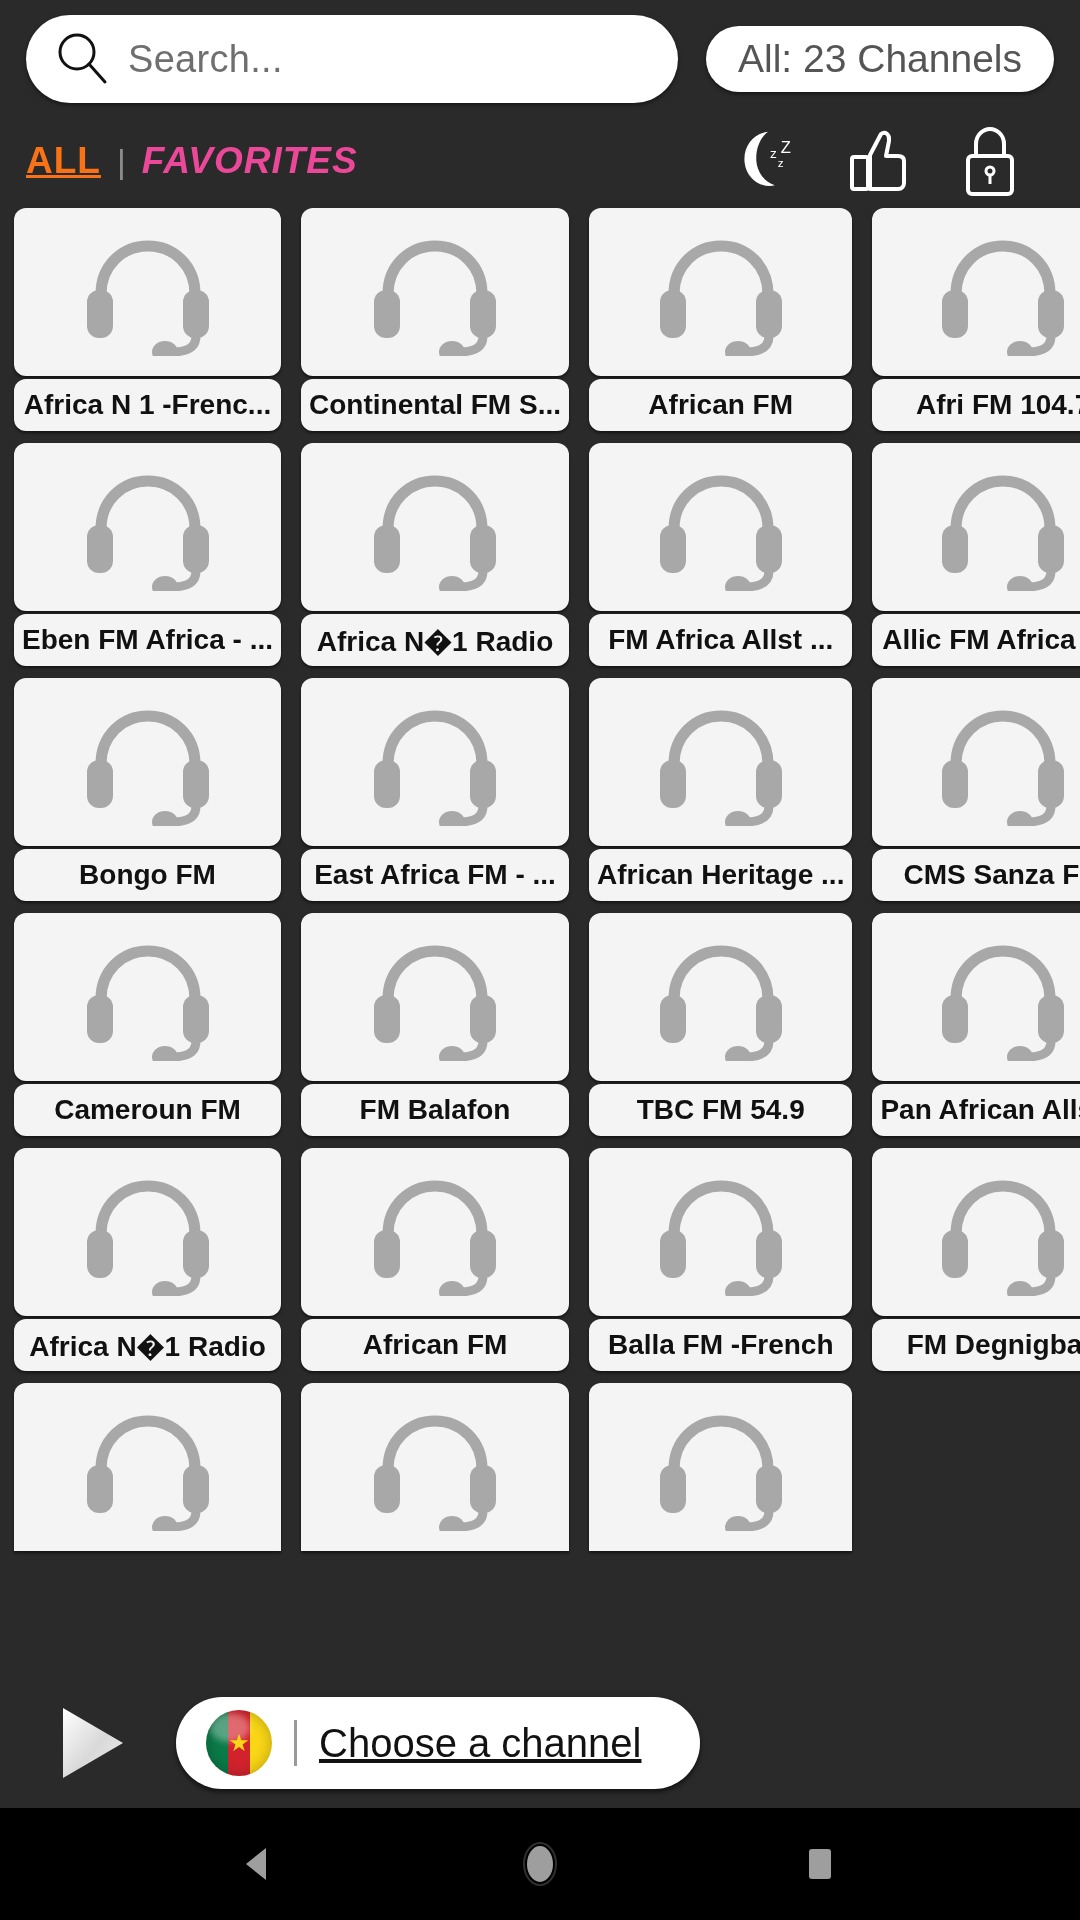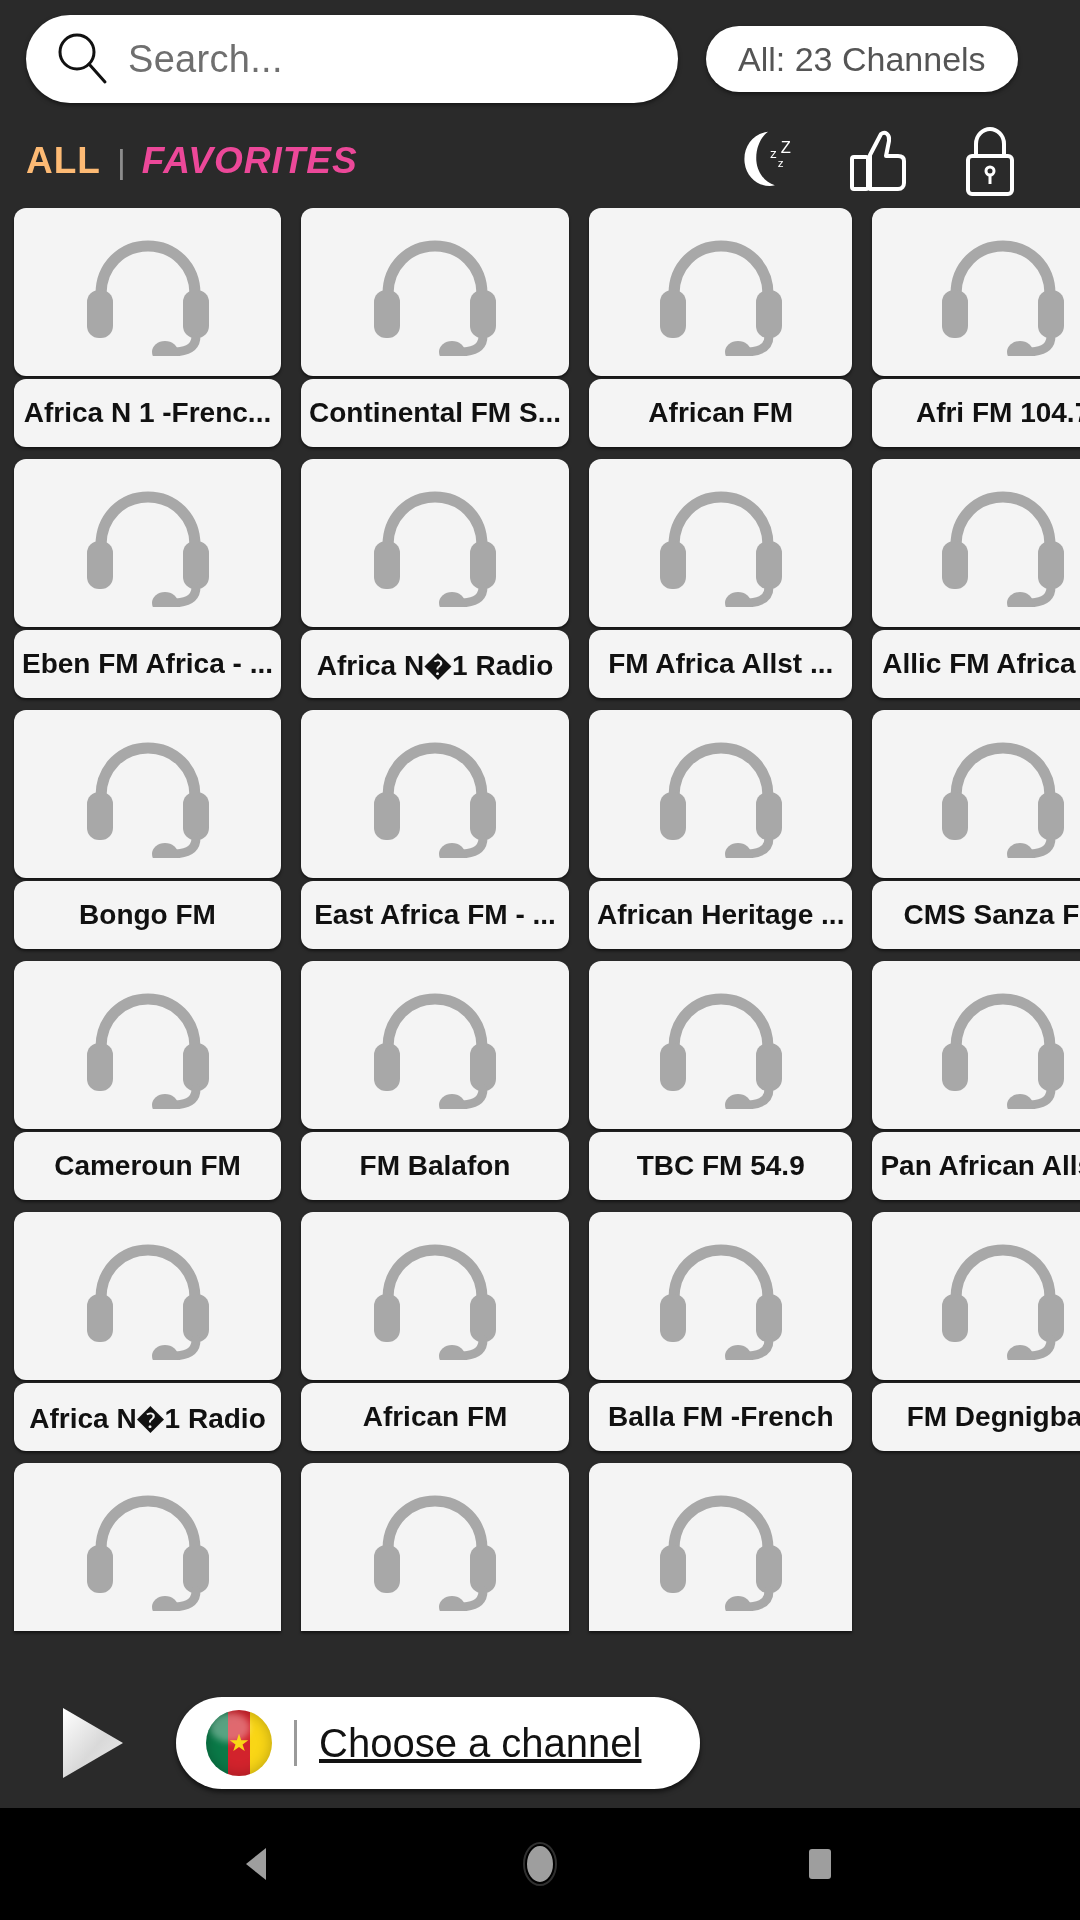--- a/index.html
+++ b/index.html
@@ -61,21 +61,21 @@
 
   .channel-count {
     flex: 0 0 auto;
     height: 66px;
     background: #ffffff;
     border-radius: 34px;
     display: flex;
     align-items: center;
     justify-content: center;
     padding: 0 32px;
-    font-size: 34px;
+    font-size: 39px;
     color: #555;
     box-shadow: 0 2px 4px rgba(0,0,0,.5);
   }
 
   
   .tabs-row {
     height: 86px;
     display: flex;
     align-items: center;
     padding: 0 26px;
@@ -86,21 +86,21 @@
     display: flex;
     align-items: baseline;
     gap: 16px;
   }
 
   .tab {
     font-size: 37px;
     font-weight: bold;
     letter-spacing: 1px;
   }
-  .tab.active { color: #fdba74; }
+  .tab.active { color: #f97316; text-decoration: underline; }
   .tab.inactive { color: #ec4899; font-style: italic; }
   .tab-sep { color: #8d8d8d; font-size: 34px; }
 
   .tool-icons {
     margin-left: auto;
     display: flex;
     align-items: center;
     gap: 34px;
     padding-right: 26px;
   }
@@ -140,21 +140,21 @@
     display: flex;
     align-items: center;
     justify-content: center;
     box-shadow: 0 2px 3px rgba(0,0,0,.55);
   }
 
   .card-label {
     background: #f4f4f4;
     border-radius: 12px;
     margin-top: 3px;
-    height: 68px;
+    height: 52px;
     display: flex;
     align-items: center;
     justify-content: center;
     font-size: 28px;
     font-weight: bold;
     color: #111;
     padding: 0 8px;
     white-space: nowrap;
     overflow: hidden;
     box-shadow: 0 2px 3px rgba(0,0,0,.55);

